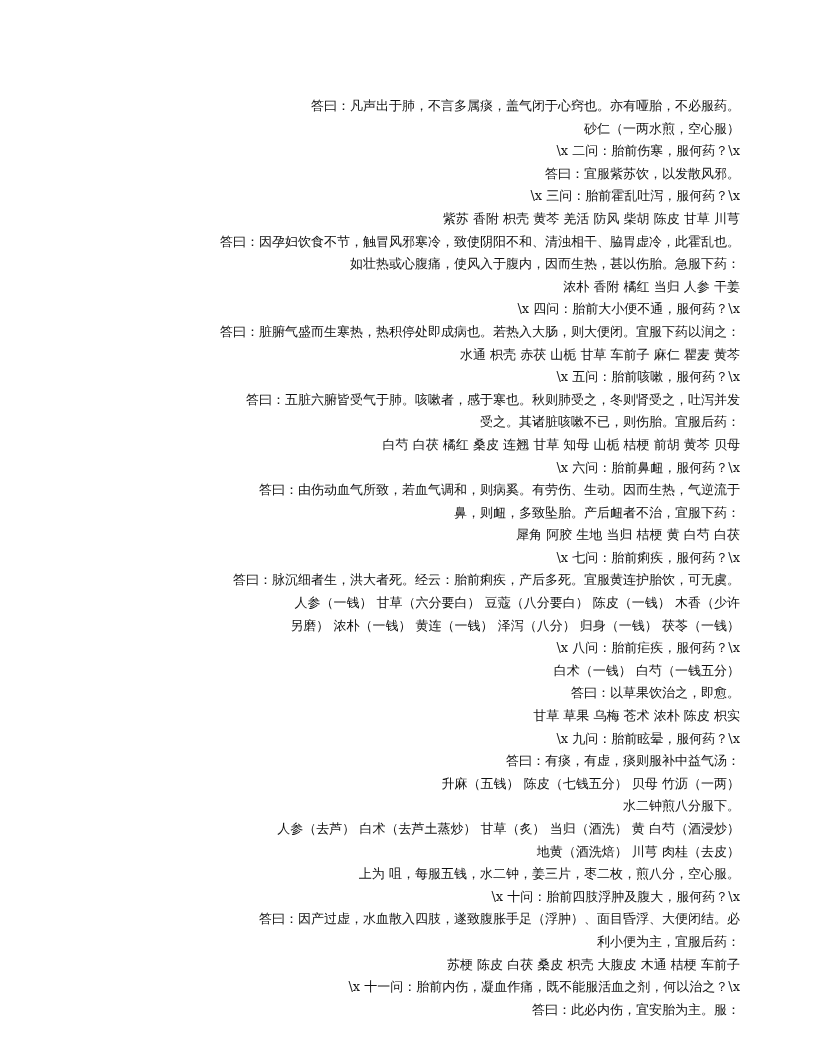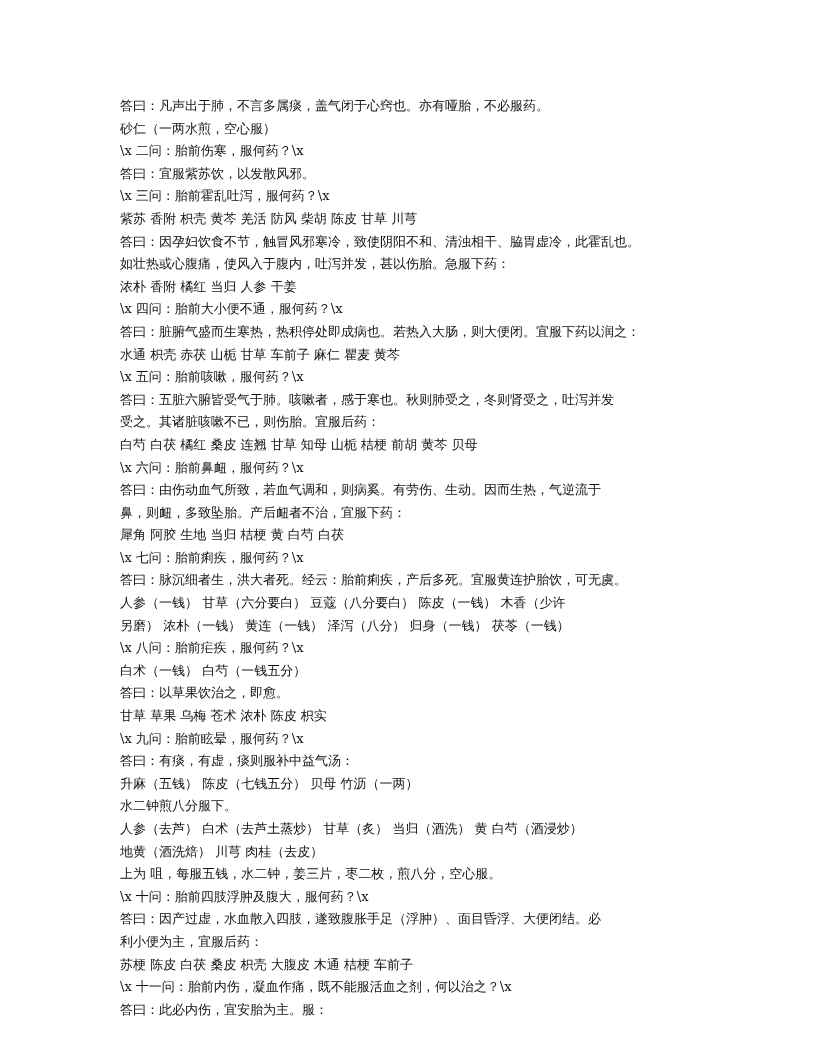--- a/index.html
+++ b/index.html
@@ -7,34 +7,34 @@
   .page {
     position: absolute;
     left: 120px;
     top: 95px;
     width: 620px;
     font-family: "DejaVu Serif", "Liberation Serif", serif;
     font-size: 13px;
     line-height: 22.6px;
     color: #111111;
   }
-  .line { white-space: pre; margin: 0; padding: 0; height: 22.6px; }
+  .line { white-space: pre; margin: 0; padding: 0; height: 22.6px; text-align: right; }
 </style>
 </head>
 <body>
 
 <div class="page">
   <p class="line">答曰：凡声出于肺，不言多属痰，盖气闭于心窍也。亦有哑胎，不必服药。</p>
   <p class="line">砂仁（一两水煎，空心服）</p>
   <p class="line">\x 二问：胎前伤寒，服何药？\x</p>
   <p class="line">答曰：宜服紫苏饮，以发散风邪。</p>
   <p class="line">\x 三问：胎前霍乱吐泻，服何药？\x</p>
   <p class="line">紫苏 香附 枳壳 黄芩 羌活 防风 柴胡 陈皮 甘草 川芎</p>
   <p class="line">答曰：因孕妇饮食不节，触冒风邪寒冷，致使阴阳不和、清浊相干、脇胃虚冷，此霍乱也。</p>
-  <p class="line">如壮热或心腹痛，使风入于腹内，吐泻并发，甚以伤胎。急服下药：</p>
+  <p class="line">如壮热或心腹痛，使风入于腹内，因而生热，甚以伤胎。急服下药：</p>
   <p class="line">浓朴 香附 橘红 当归 人参 干姜</p>
   <p class="line">\x 四问：胎前大小便不通，服何药？\x</p>
   <p class="line">答曰：脏腑气盛而生寒热，热积停处即成病也。若热入大肠，则大便闭。宜服下药以润之：</p>
   <p class="line">水通 枳壳 赤茯 山栀 甘草 车前子 麻仁 瞿麦 黄芩</p>
   <p class="line">\x 五问：胎前咳嗽，服何药？\x</p>
   <p class="line">答曰：五脏六腑皆受气于肺。咳嗽者，感于寒也。秋则肺受之，冬则肾受之，吐泻并发</p>
   <p class="line">受之。其诸脏咳嗽不已，则伤胎。宜服后药：</p>
   <p class="line">白芍 白茯 橘红 桑皮 连翘 甘草 知母 山栀 桔梗 前胡 黄芩 贝母</p>
   <p class="line">\x 六问：胎前鼻衄，服何药？\x</p>
   <p class="line">答曰：由伤动血气所致，若血气调和，则病奚。有劳伤、生动。因而生热，气逆流于</p>

